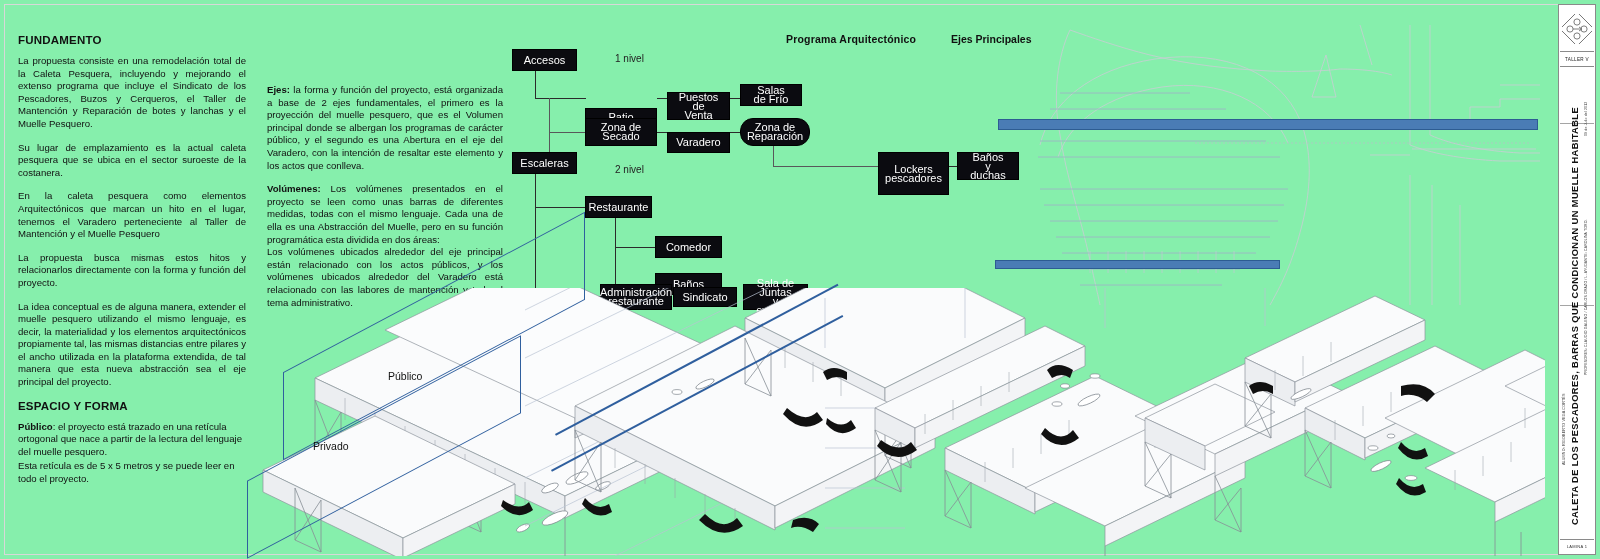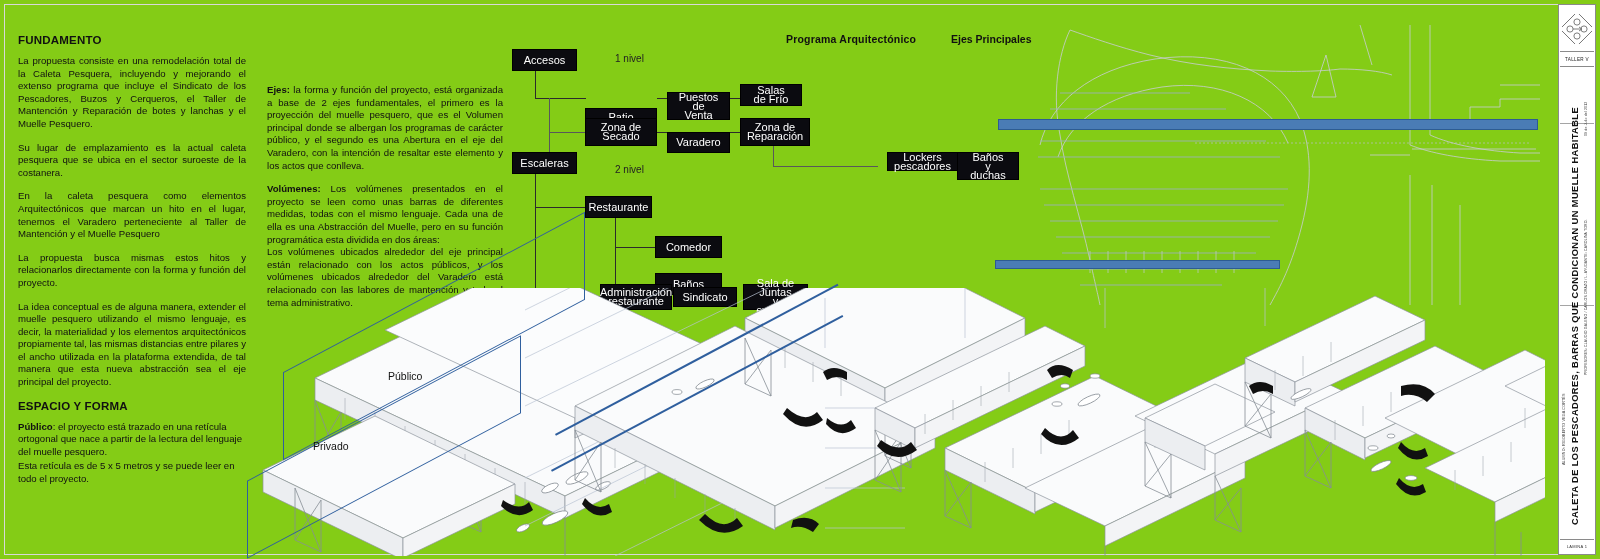--- a/index.html
+++ b/index.html
@@ -1,17 +1,17 @@
 <!DOCTYPE html>
 <html><head>
 <meta charset="utf-8">
 <style>
   html,body{margin:0;padding:0;background:#ffffff;}
   body{font-family:"Liberation Sans", sans-serif;}
-  #board{position:relative;width:1600px;height:559px;background:#84cc16;overflow:hidden;}
+  #board{position:relative;width:1600px;height:559px;background:#86efac;overflow:hidden;}
 
   
   .col{position:absolute;color:#111;}
   .col h2{font-size:11.5px;font-weight:bold;margin:0 0 9px 0;letter-spacing:.2px;}
   .col p{font-size:9.6px;line-height:12.6px;margin:0 0 11px 0;text-align:justify;}
   .col p b{font-weight:bold;}
 
   #col-left{left:18px;top:34px;width:228px;}
   #col-mid{left:267px;top:40px;width:236px;margin-top:44px;}
 
@@ -129,22 +129,22 @@
 
     <div class="lvl" style="left:110px;top:13px;">1 nivel</div>
     <div class="lvl" style="left:110px;top:124px;">2 nivel</div>
 
     <div class="pbox" style="left:7px;top:9px;width:65px;height:22px;">Accesos</div>
     <div class="pbox" style="left:80px;top:44px;width:72px;height:28px;margin-top:24px;">Patio Principal</div>
     <div class="pbox" style="left:162px;top:52px;width:63px;height:28px;">Puestos de Venta</div>
     <div class="pbox" style="left:235px;top:44px;width:62px;height:22px;">Salas de Frío</div>
     <div class="pbox" style="left:80px;top:78px;width:72px;height:28px;">Zona de Secado</div>
     <div class="pbox" style="left:162px;top:92px;width:63px;height:21px;">Varadero</div>
-    <div class="pbox" style="left:235px;top:78px;width:70px;height:28px;">Zona de Reparación</div>
-    <div class="pbox" style="left:373px;top:112px;width:71px;height:19px;margin-left:9px;">Lockers pescadores</div>
+    <div class="pbox" style="left:235px;top:78px;width:70px;height:28px;border-radius:13px;">Zona de Reparación</div>
+    <div class="pbox" style="left:373px;top:112px;width:71px;height:43px;">Lockers pescadores</div>
     <div class="pbox" style="left:452px;top:112px;width:62px;height:28px;">Baños y duchas</div>
 
     <div class="pbox" style="left:7px;top:112px;width:65px;height:22px;">Escaleras</div>
     <div class="pbox" style="left:80px;top:156px;width:67px;height:22px;">Restaurante</div>
     <div class="pbox" style="left:150px;top:196px;width:67px;height:22px;">Comedor</div>
     <div class="pbox" style="left:150px;top:233px;width:67px;height:22px;">Baños</div>
     <div class="pbox" style="left:95px;top:244px;width:72px;height:26px;">Administración restaurante</div>
     <div class="pbox" style="left:168px;top:247px;width:64px;height:20px;">Sindicato</div>
     <div class="pbox" style="left:238px;top:244px;width:65px;height:26px;">Sala de Juntas y eventos</div>
   </div>

